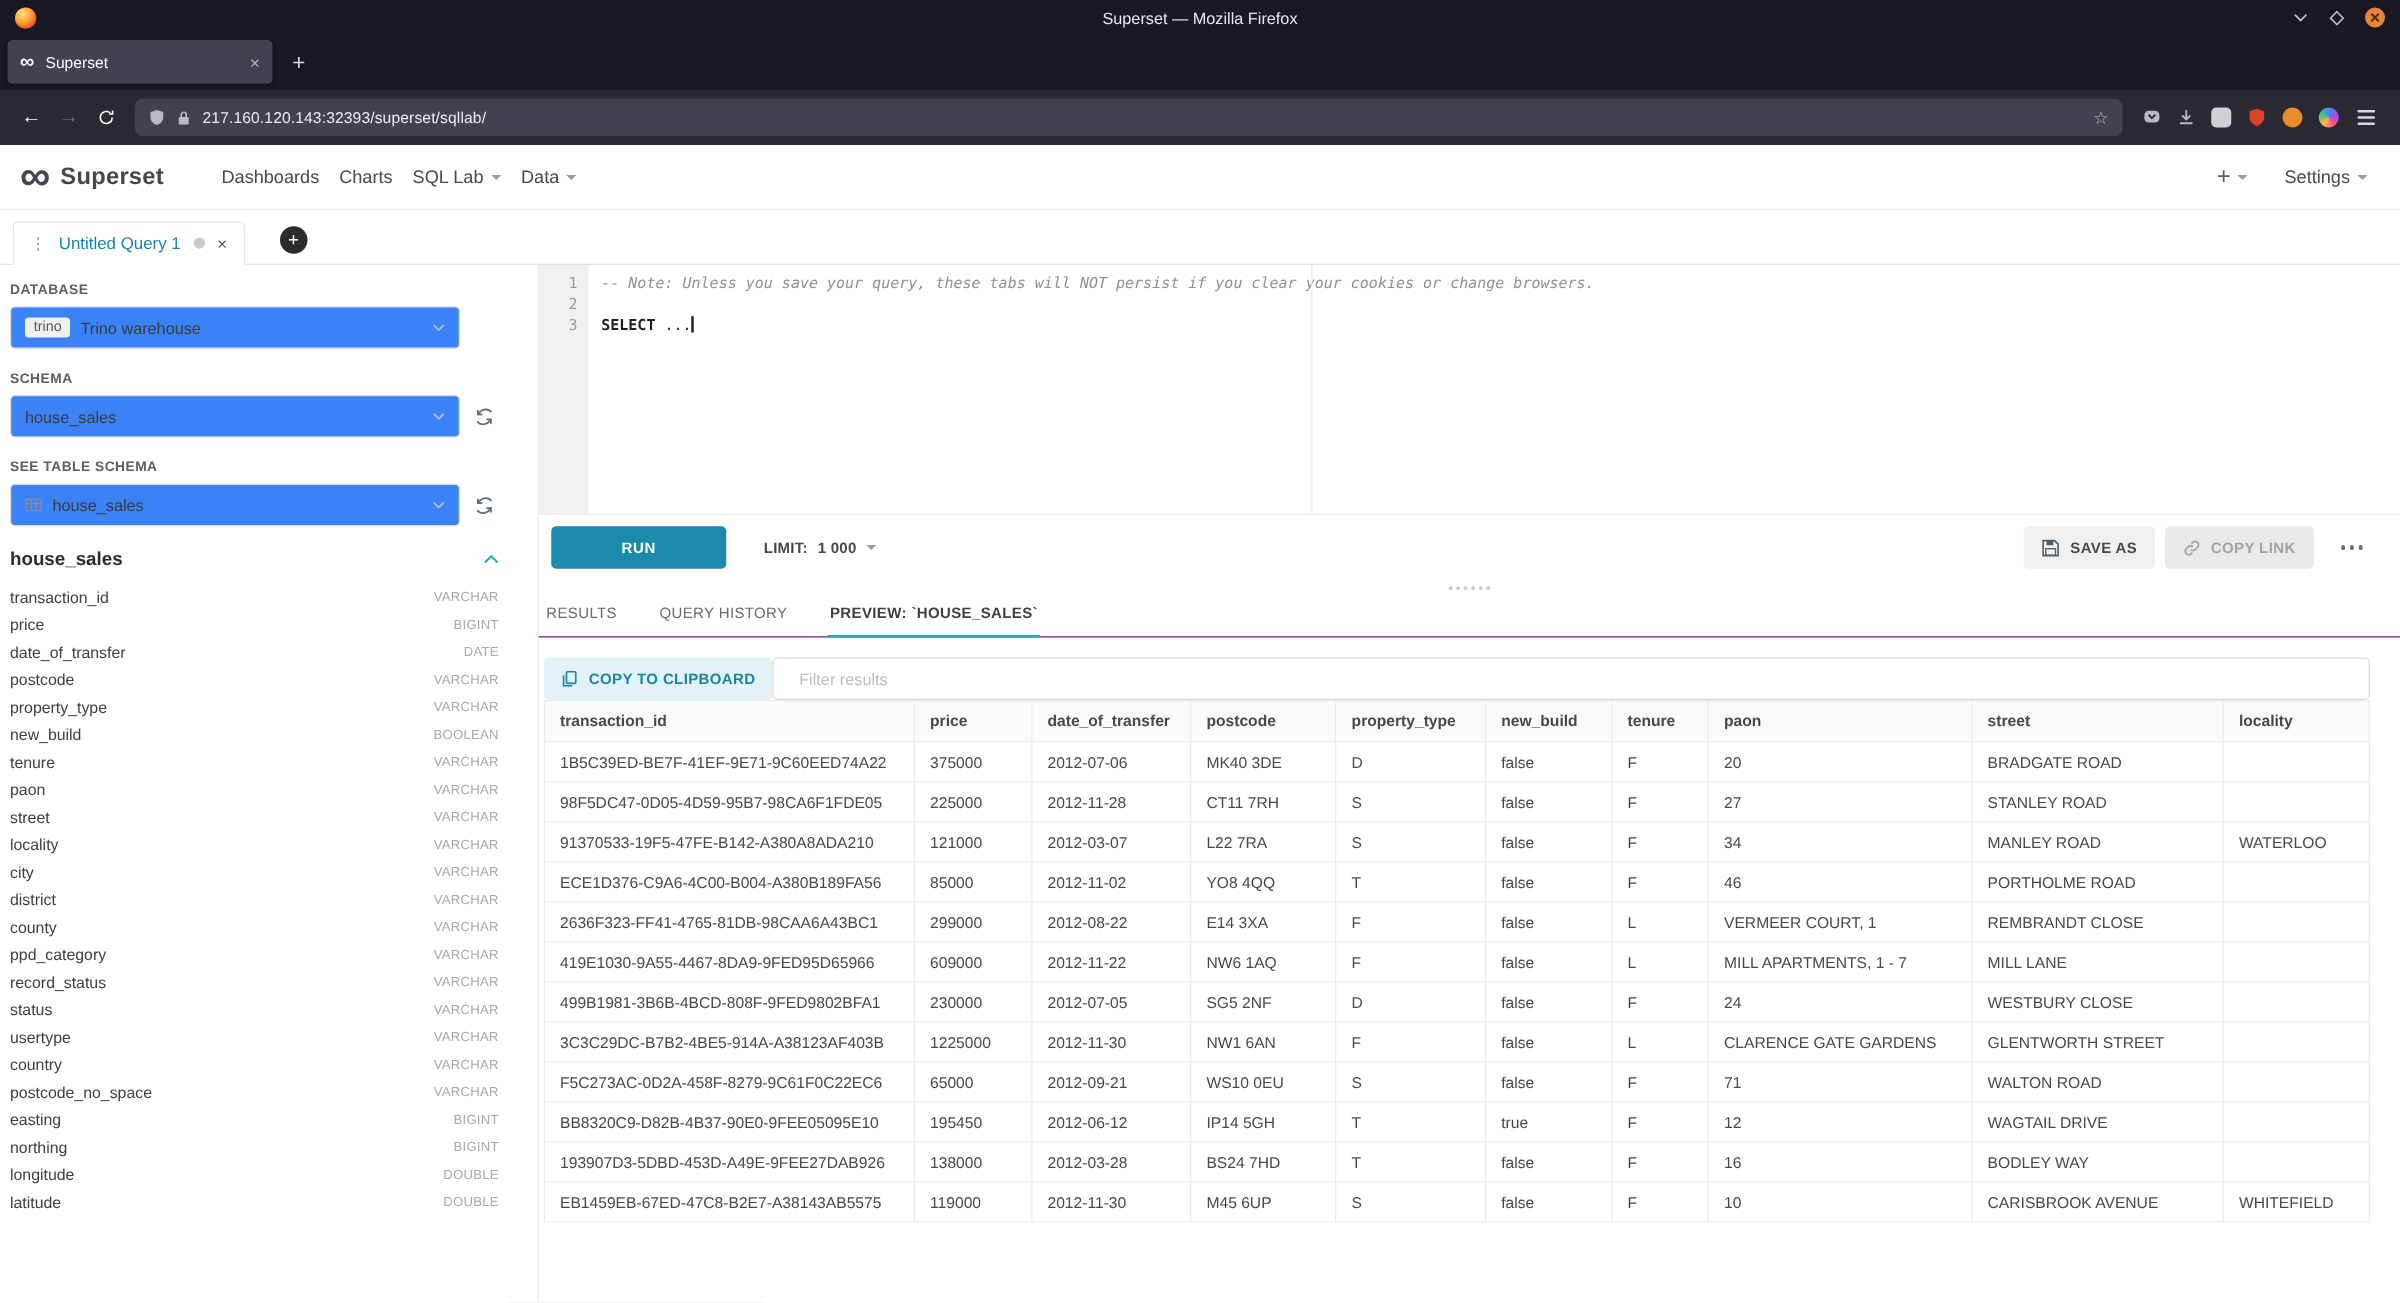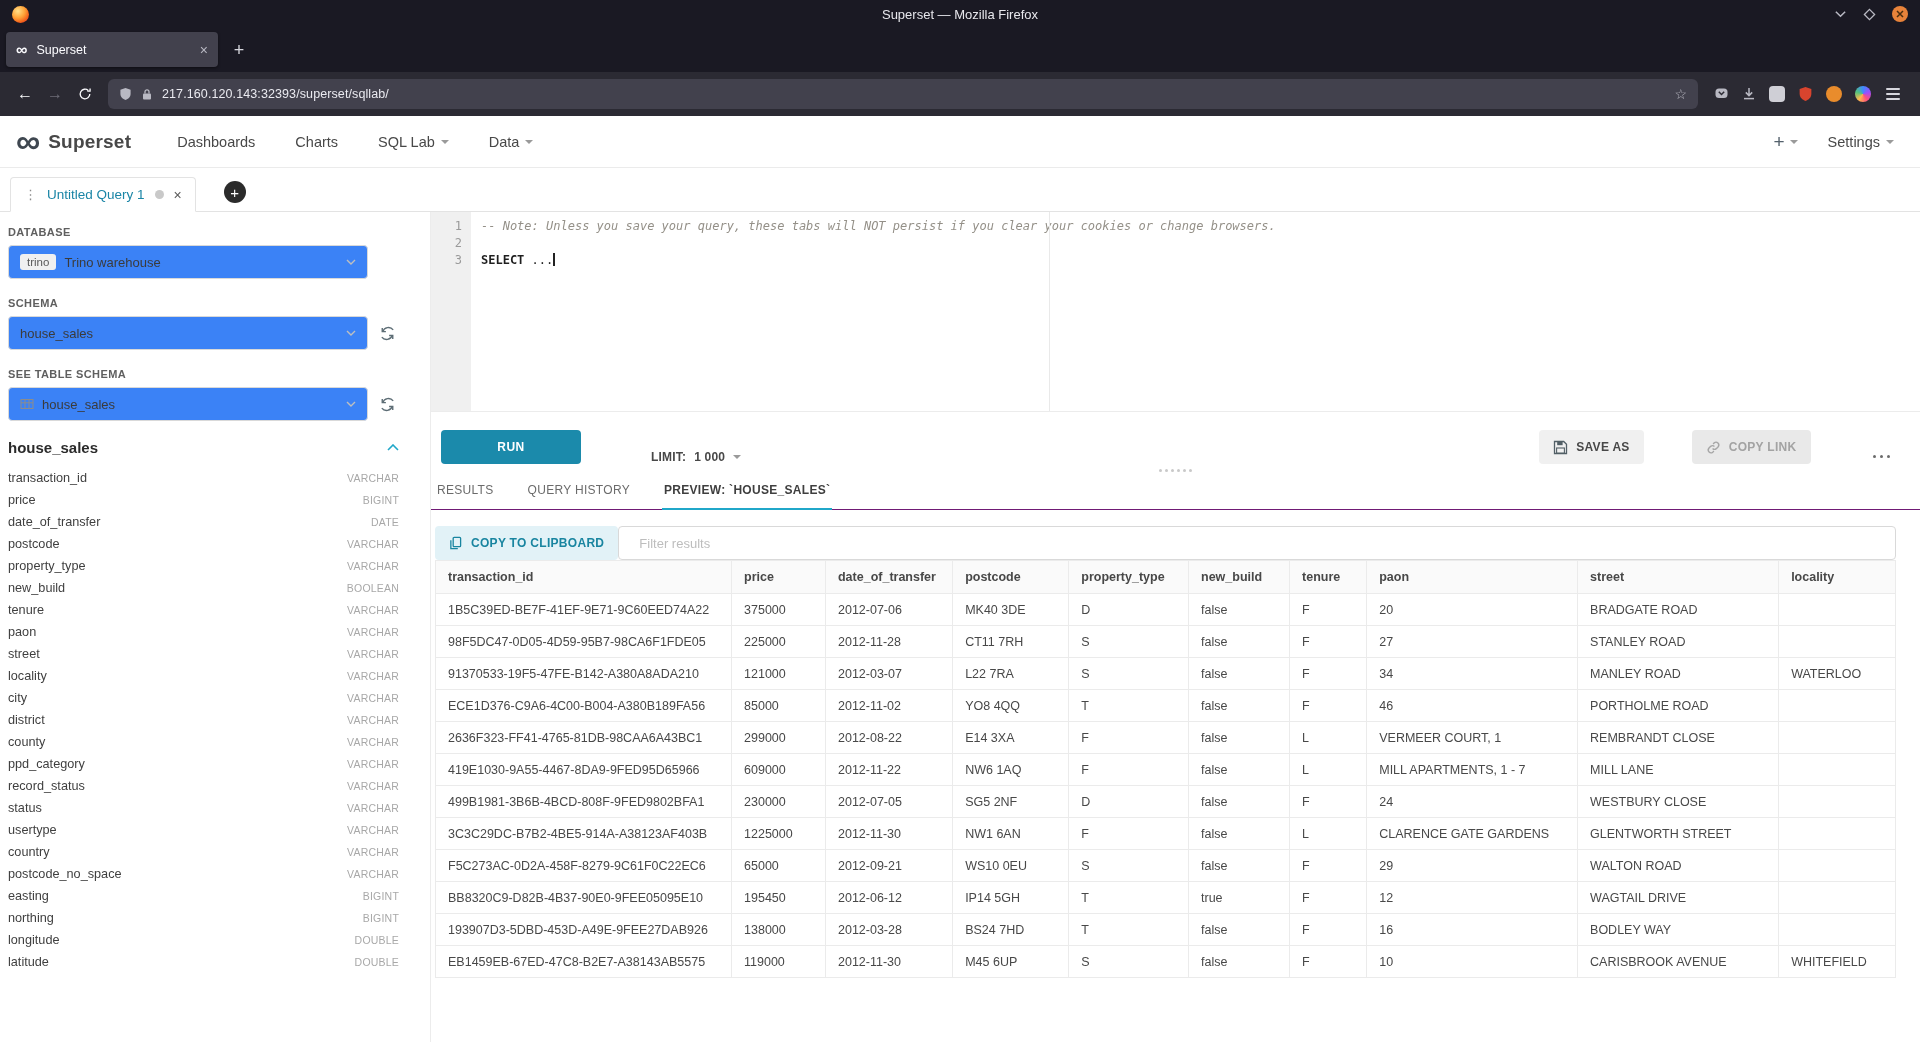--- a/index.html
+++ b/index.html
@@ -40,21 +40,21 @@
   .ext-sparkle { background:conic-gradient(#3d8bff,#9a4dff,#ff4d7d,#ffb84d,#52c27d,#3d8bff); }
   .hamburger { display:flex; flex-direction:column; gap:3px; padding:4px 2px; }
   .hamburger span { width:14px; height:1.8px; background:#d7d7de; border-radius:1px; }
 
   
   .app-header { height:52px; background:#fff; border-bottom:1px solid #ebebeb;
     display:flex; align-items:center; padding:0 26px 0 16px; }
   .brand-link { display:flex; align-items:center; }
   .ss-logo { font-size:34px; font-weight:bold; color:#3f4750; line-height:.8; margin-right:8px; }
   .brand { font-size:19px; font-weight:bold; color:#484848; letter-spacing:.2px; }
-  .main-nav { display:flex; gap:40px; align-items:center; margin-left:46px; }
+  .main-nav { display:flex; gap:16px; align-items:center; margin-left:46px; }
   .nav-item { font-size:14.5px; color:#484848; display:flex; align-items:center; gap:6px; }
   .caret { width:0; height:0; border-left:4px solid transparent; border-right:4px solid transparent;
     border-top:4.5px solid #9a9a9a; }
   .header-right { margin-left:auto; display:flex; gap:30px; align-items:center; }
   .plus-btn { font-size:19px; color:#54616c; display:flex; gap:5px; align-items:center; }
   .settings-btn { font-size:14.5px; color:#484848; display:flex; gap:6px; align-items:center; }
 
   
   .qtabstrip { height:44px; border-bottom:1px solid #e3e3e3; display:flex; align-items:flex-end;
     padding-left:10px; background:#fff; }
@@ -90,21 +90,21 @@
     font-family:"DejaVu Sans Mono","Liberation Mono",monospace; font-size:12px; line-height:17px; }
   .gutter { width:40px; background:#f0f0f0; color:#9a9a9a; text-align:right; padding:6px 9px 0 0; }
   .gutter div { height:17px; }
   .code { padding:6px 0 0 10px; color:#262626; flex:1; }
   .code-line { height:17px; white-space:pre; }
   .comment { color:#949088; font-style:italic; }
   .kw { font-weight:bold; color:#1f1f1f; }
   .cursor { display:inline-block; width:1.5px; height:13px; background:#222; vertical-align:-2px; }
   .print-margin { position:absolute; left:618px; top:0; bottom:0; width:1px; background:#e9e9e9; }
 
-  .sqltoolbar { height:52px; display:flex; align-items:flex-end; padding:0 24px 0 10px;gap:40px; }
+  .sqltoolbar { height:52px; display:flex; align-items:center; padding:0 24px 0 10px; }
   .run-btn { width:140px; height:34px; background:#1b8aab; color:#fff; font-size:12px; font-weight:bold;
     letter-spacing:.5px; border:none; border-radius:4px; font-family:inherit; }
   .limit { display:flex; align-items:center; gap:8px; font-size:12px; color:#484848; font-weight:bold;
     margin-left:30px; letter-spacing:.2px; }
   .flex-spacer { flex:1; }
   .gbtn { height:34px; border:none; border-radius:4px; display:flex; align-items:center; gap:8px;
     padding:0 14px; font-size:12px; font-weight:bold; letter-spacing:.3px; font-family:inherit; }
   .saveas-btn { background:#f0f0f0; color:#484848; }
   .copylink-btn { background:#e9e9e9; color:#a3a3a3; margin-left:8px; }
   .more-btn { display:flex; gap:3.5px; margin-left:16px; padding:6px; background:none; border:none; }
@@ -631,21 +631,21 @@
                   <td></td>
                 </tr>
                 <tr>
                   <td>F5C273AC-0D2A-458F-8279-9C61F0C22EC6</td>
                   <td>65000</td>
                   <td>2012-09-21</td>
                   <td>WS10 0EU</td>
                   <td>S</td>
                   <td>false</td>
                   <td>F</td>
-                  <td>29</td>
+                  <td>71</td>
                   <td>WALTON ROAD</td>
                   <td></td>
                 </tr>
                 <tr>
                   <td>BB8320C9-D82B-4B37-90E0-9FEE05095E10</td>
                   <td>195450</td>
                   <td>2012-06-12</td>
                   <td>IP14 5GH</td>
                   <td>T</td>
                   <td>true</td>

